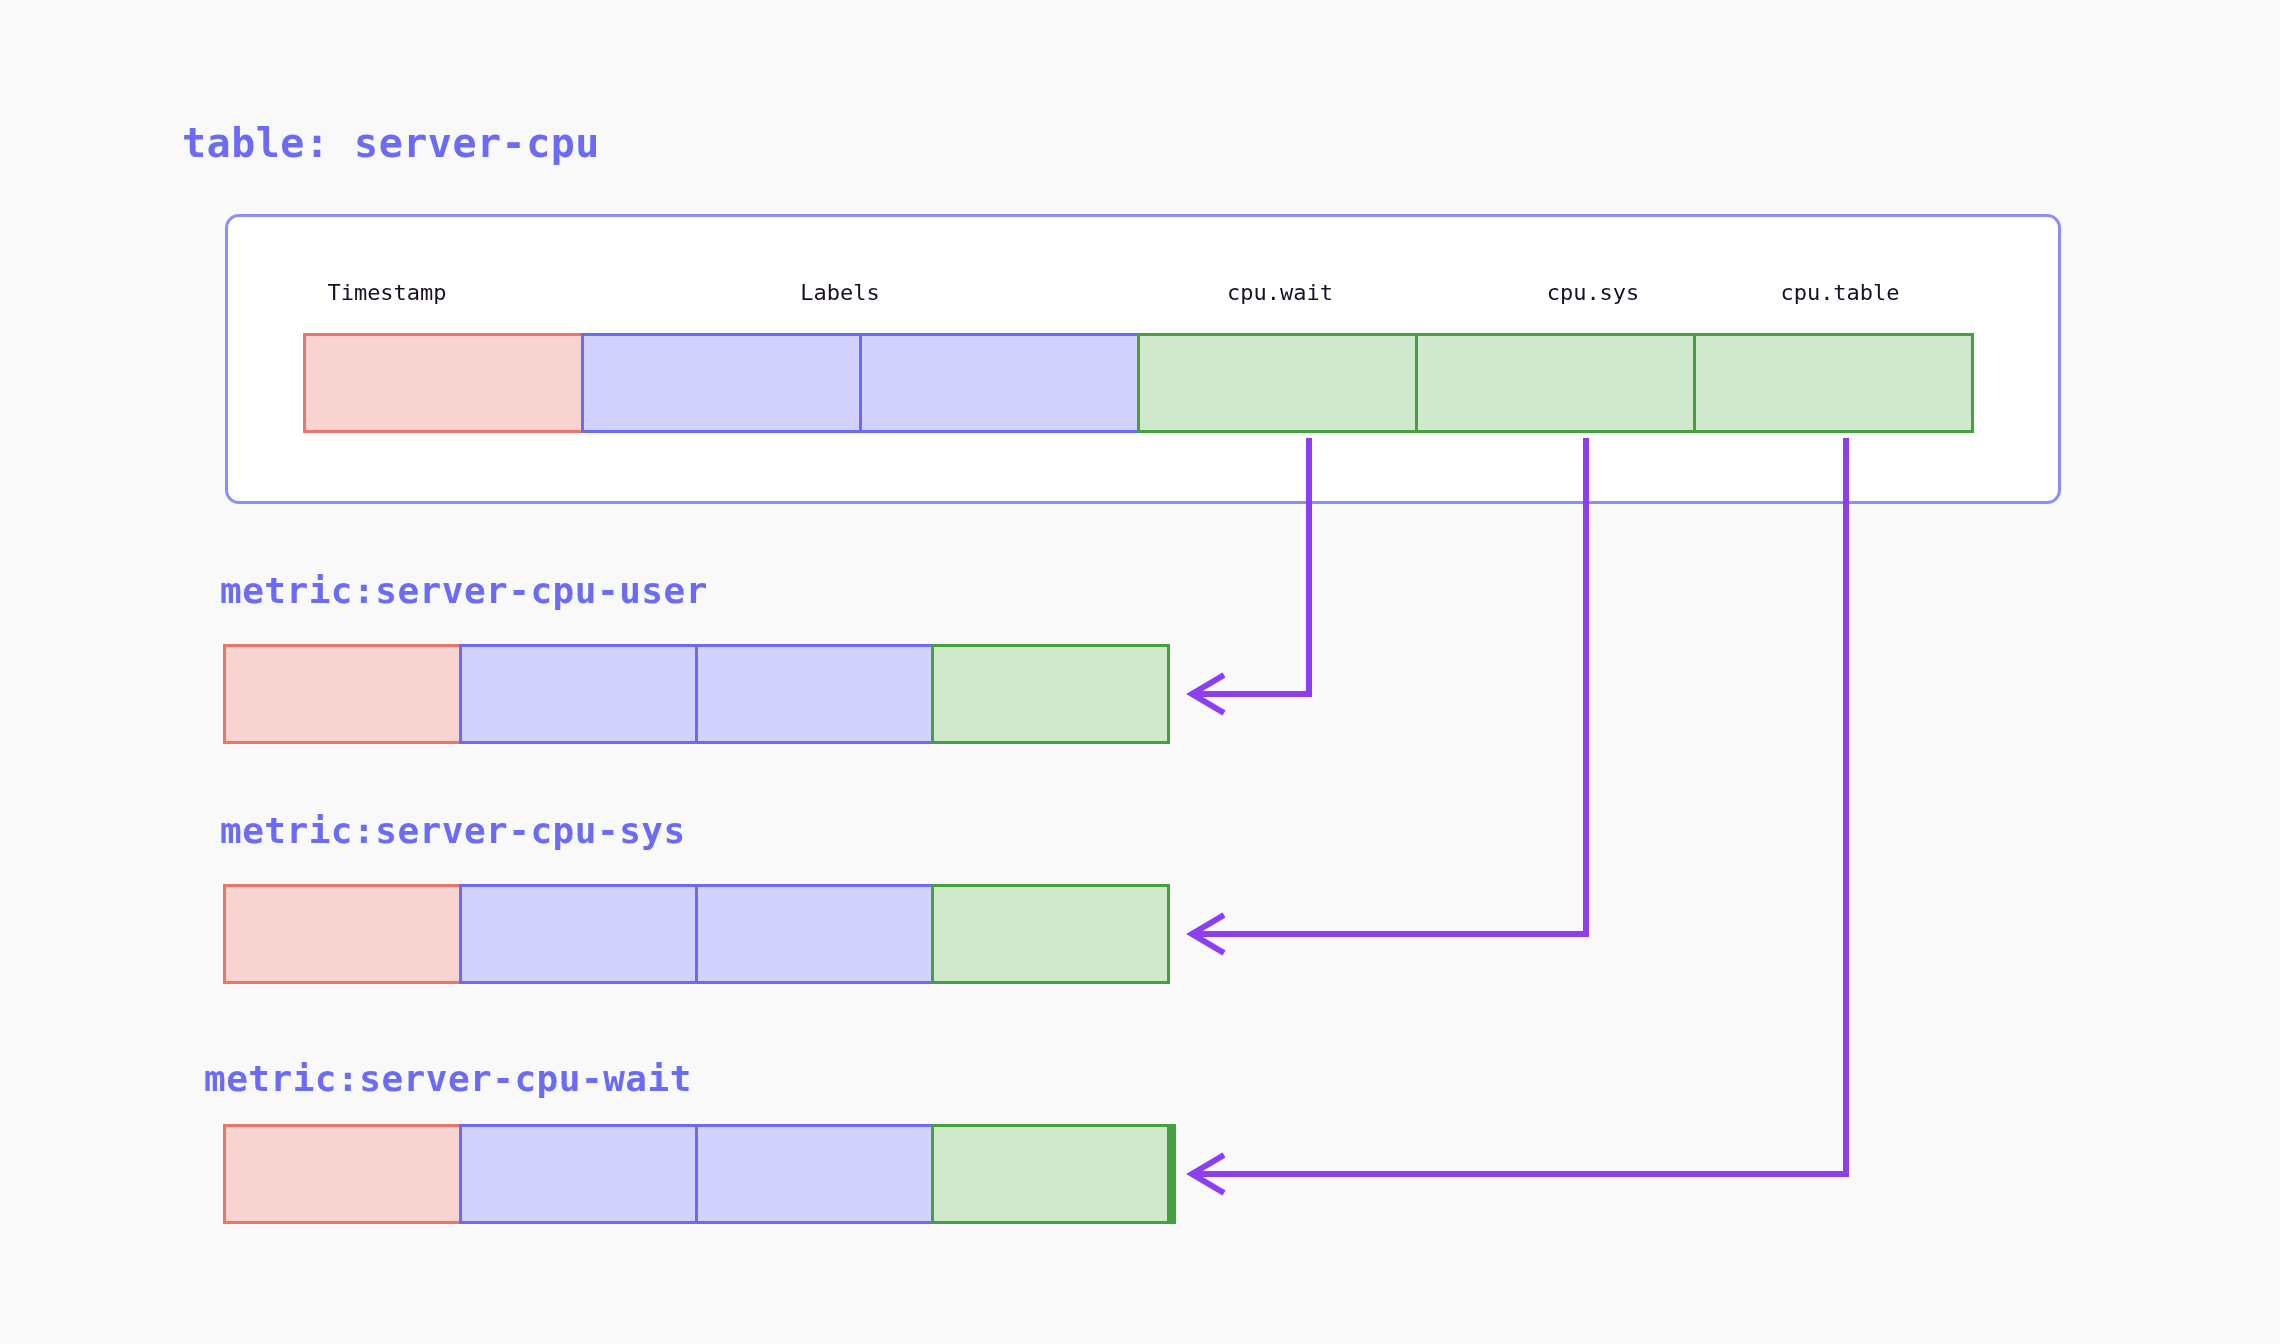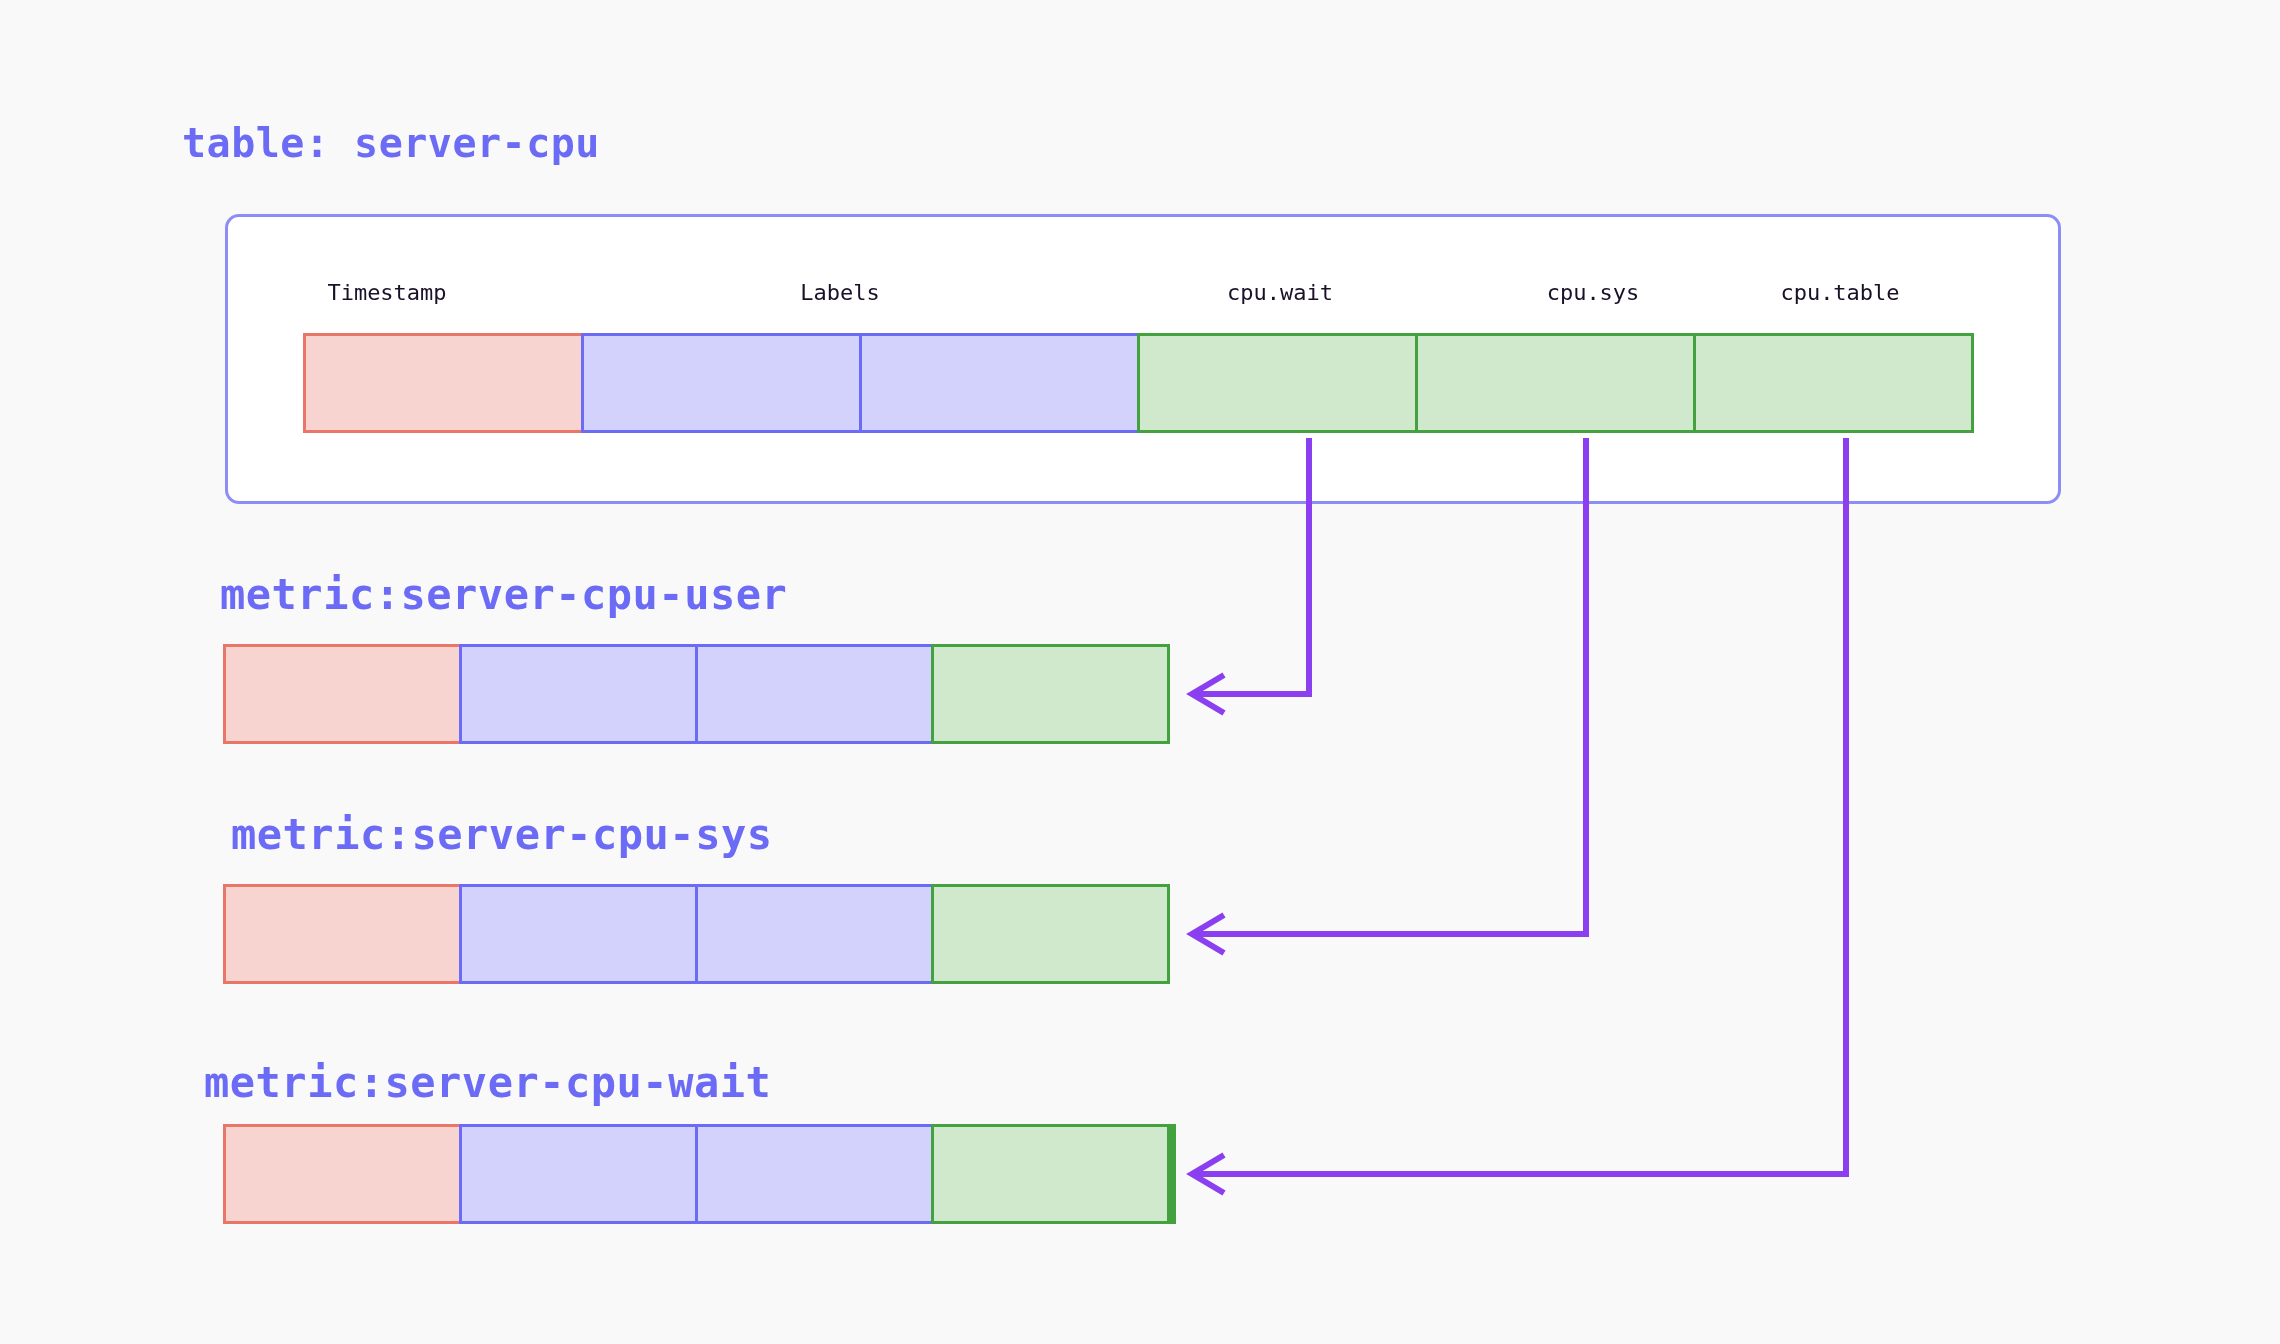--- a/index.html
+++ b/index.html
@@ -74,21 +74,21 @@
     border: 3px solid #6b6bf5;
   }
   .cell-gr {
     background: #d0e8cc;
     border: 3px solid #44a13f;
   }
 
   
   .metric-title {
     position: absolute;
-    font-size: 42px;
+    font-size: 36px;
     font-weight: bold;
     color: #6b6bf5;
     letter-spacing: 0.5px;
     white-space: pre;
   }
   .mrow {
     position: absolute;
     height: 100px;
     box-sizing: border-box;
   }
@@ -124,21 +124,21 @@
   <div class="trow cell-gr" style="left:1137px; width:281px;"></div>
   <div class="trow cell-gr" style="left:1415px; width:281px;"></div>
   <div class="trow cell-gr" style="left:1693px; width:281px;"></div>
 
   <div class="metric-title" style="left:220px; top:570px;">metric:server-cpu-user</div>
   <div class="mrow cell-ts" style="left:223px; top:644px; width:239px;"></div>
   <div class="mrow cell-lb" style="left:459px; top:644px; width:239px;"></div>
   <div class="mrow cell-lb" style="left:695px; top:644px; width:239px;"></div>
   <div class="mrow cell-gr" style="left:931px; top:644px; width:239px;"></div>
 
-  <div class="metric-title" style="left:220px; top:810px;margin-left:11px;">metric:server-cpu-sys</div>
+  <div class="metric-title" style="left:220px; top:810px;">metric:server-cpu-sys</div>
   <div class="mrow cell-ts" style="left:223px; top:884px; width:239px;"></div>
   <div class="mrow cell-lb" style="left:459px; top:884px; width:239px;"></div>
   <div class="mrow cell-lb" style="left:695px; top:884px; width:239px;"></div>
   <div class="mrow cell-gr" style="left:931px; top:884px; width:239px;"></div>
 
   <div class="metric-title" style="left:204px; top:1050px;margin-top:8px;">metric:server-cpu-wait</div>
   <div class="mrow cell-ts" style="left:223px; top:1124px; width:239px;"></div>
   <div class="mrow cell-lb" style="left:459px; top:1124px; width:239px;"></div>
   <div class="mrow cell-lb" style="left:695px; top:1124px; width:239px;"></div>
   <div class="mrow cell-gr" style="left:1170px; top:1124px; width:0px;"></div>

